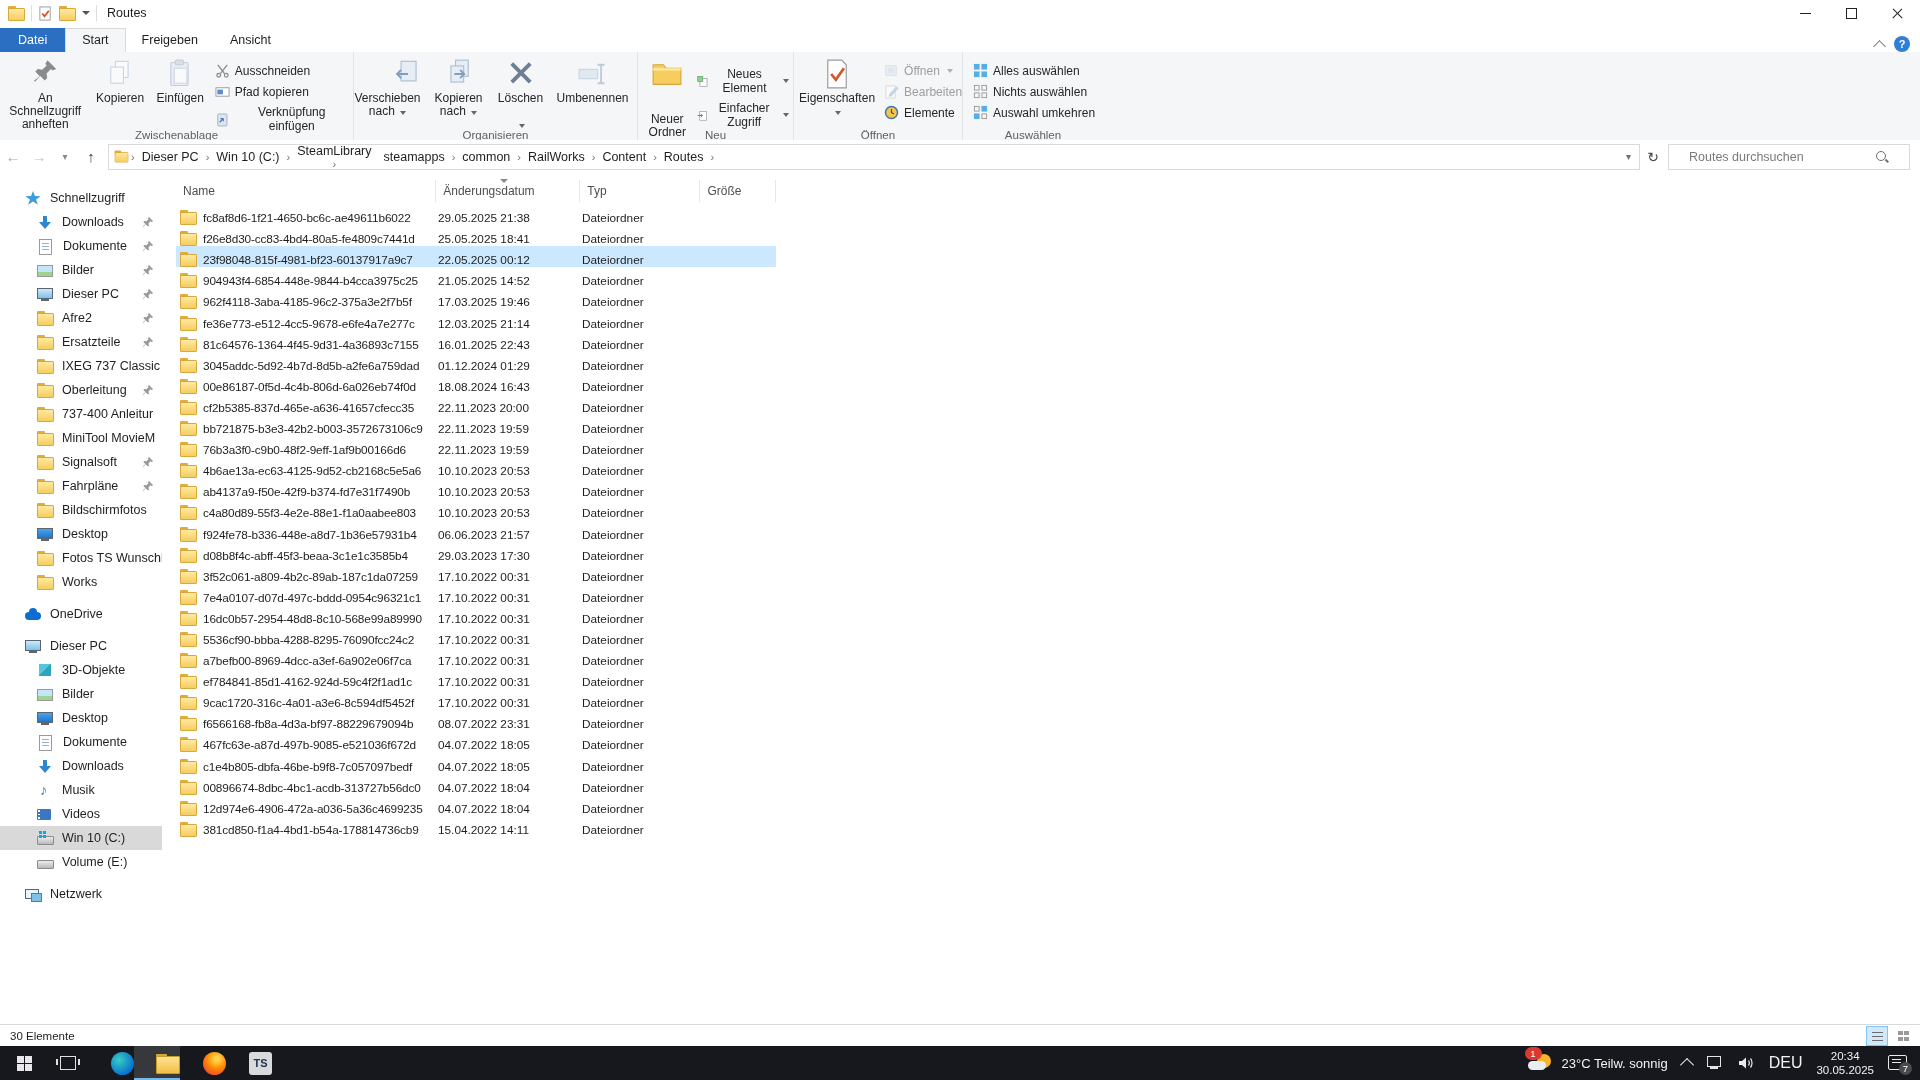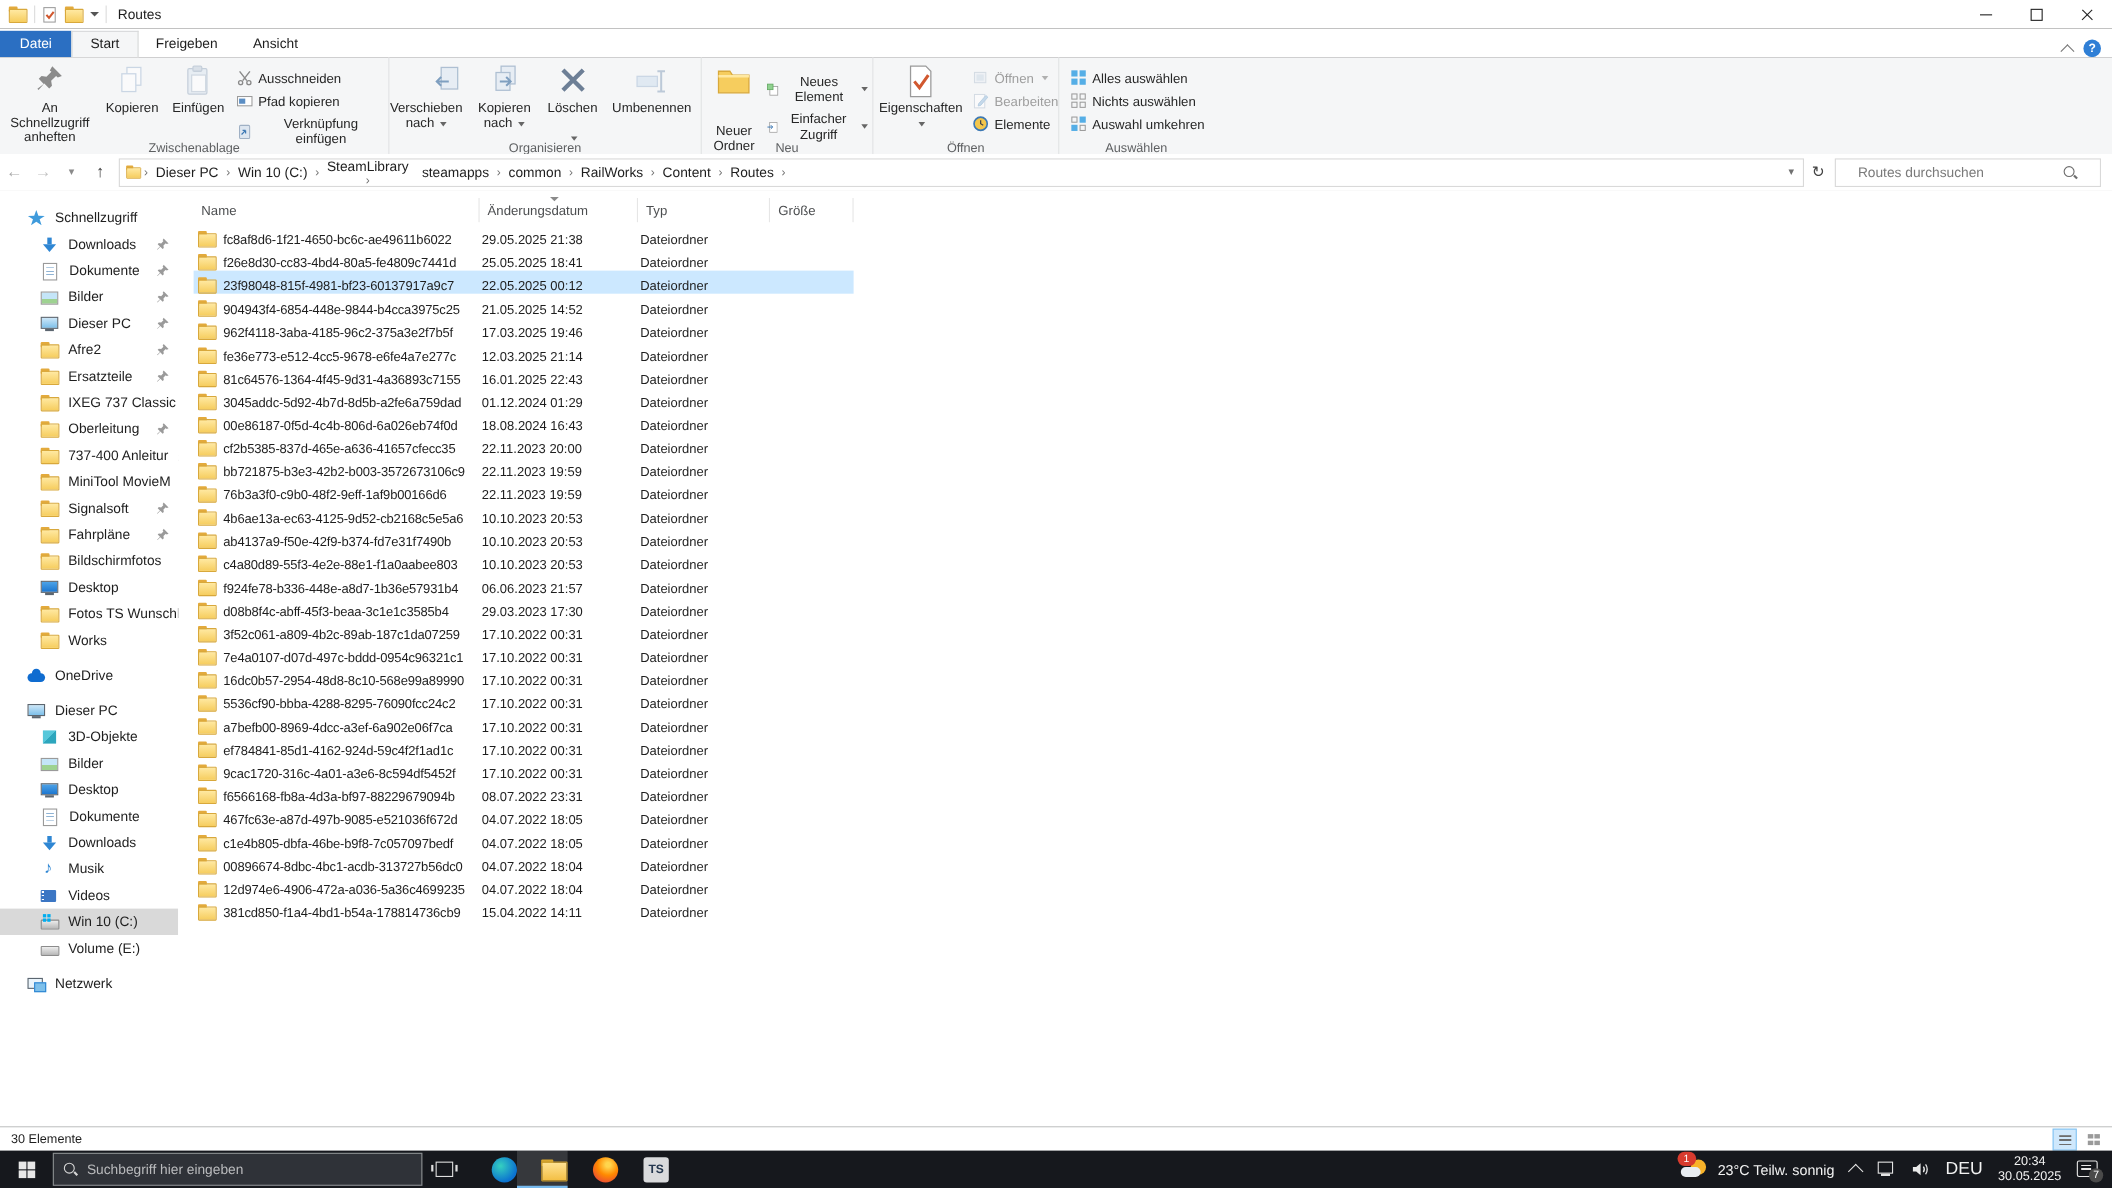--- a/index.html
+++ b/index.html
@@ -865,24 +865,20 @@
     <div class="vbtn">
         <span class="vgrid"></span>
       </div>
   </div>
 </div>
 
 <div class="abs" id="taskbar">
   <div class="startbtn">
       <span class="winlogo"></span>
     </div>
-  <div class="tsearch">
-    <span class="mag" style="margin-left:0;"></span>
-    <span>Suchbegriff hier eingeben</span>
-  </div>
   <div class="taskview">
       <span class="tv"></span>
     </div>
   <div class="appbtn">
       <span class="edge"></span>
     </div>
   <div class="appbtn active">
       <span class="appfolder"></span>
     </div>
   <div class="appbtn">

